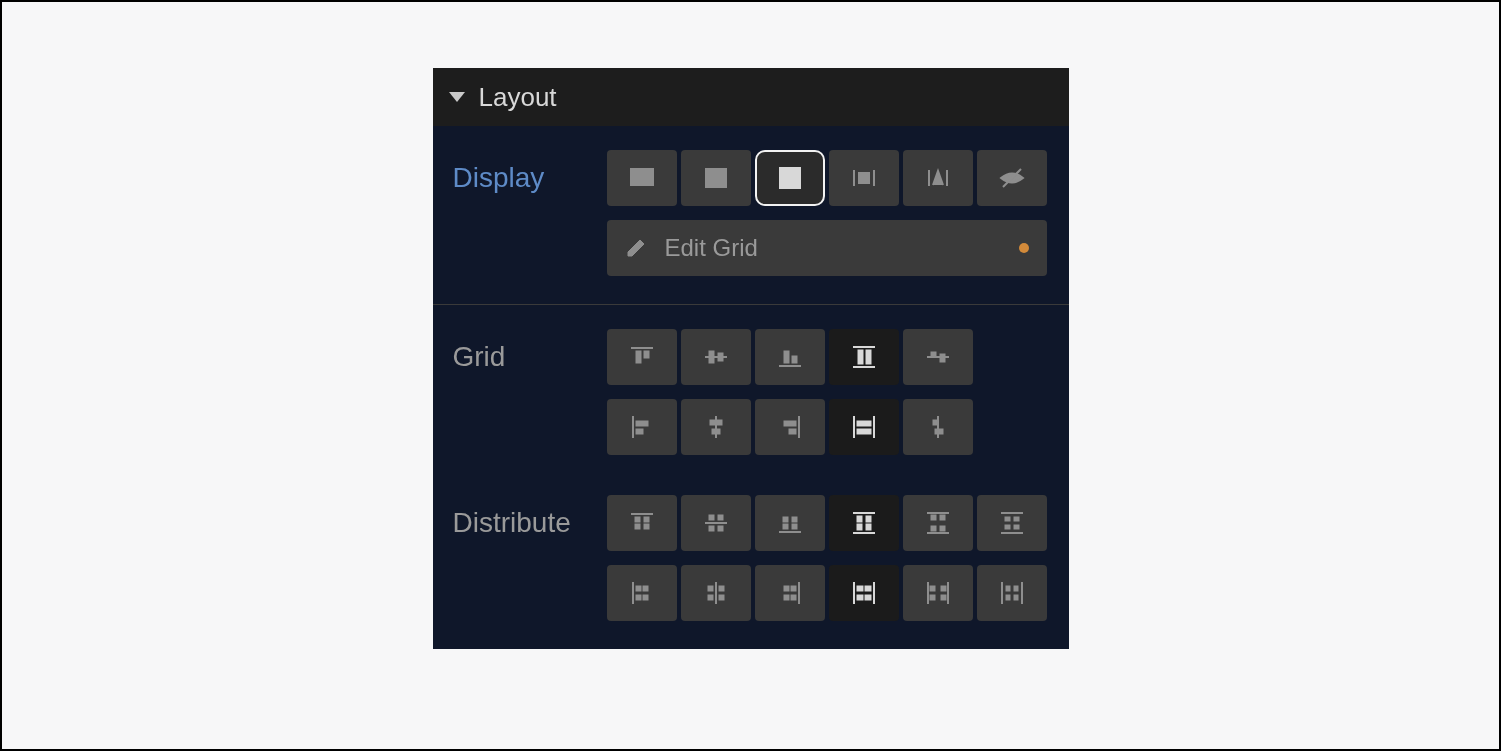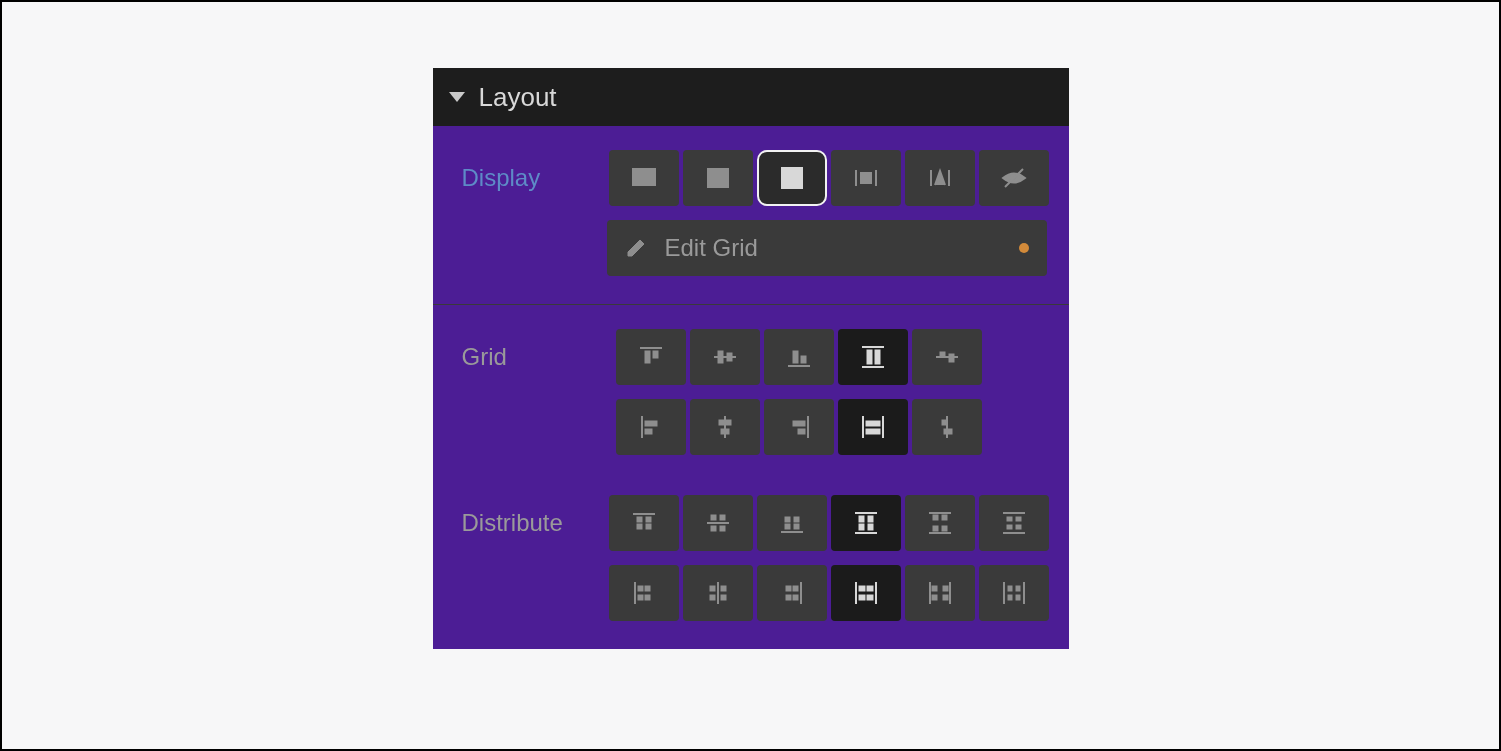--- a/index.html
+++ b/index.html
@@ -8,21 +8,21 @@
     background: #f7f7f8;
     border: 2px solid #000;
     font-family: -apple-system, BlinkMacSystemFont, "Segoe UI", Arial, sans-serif;
     display: flex;
     align-items: flex-start;
     justify-content: center;
   }
   .panel {
     margin-top: 66px;
     width: 636px;
-    background: #4c1d95;
+    background: #0f172a;
     color: #c9c9c9;
     font-size: 24px;
   }
   .panel-header {
     background: #1d1d1d;
     height: 58px;
     display: flex;
     align-items: center;
     padding: 0 16px;
     gap: 14px;
@@ -42,22 +42,21 @@
   .row {
     display: flex;
     align-items: center;
     gap: 24px;
     margin-bottom: 14px;
   }
   .row:last-child { margin-bottom: 0; }
   .row-label {
     width: 130px;
     color: #9a9a9a;
-    font-size: 24px;
-    margin-left: 9px;
+    font-size: 28px;
   }
   .row-label.link { color: #5e8bc7; }
   .btn-group { display: flex; gap: 4px; }
   .btn {
     width: 70px;
     height: 56px;
     background: #3a3a3a;
     border: none;
     display: flex;
     align-items: center;

